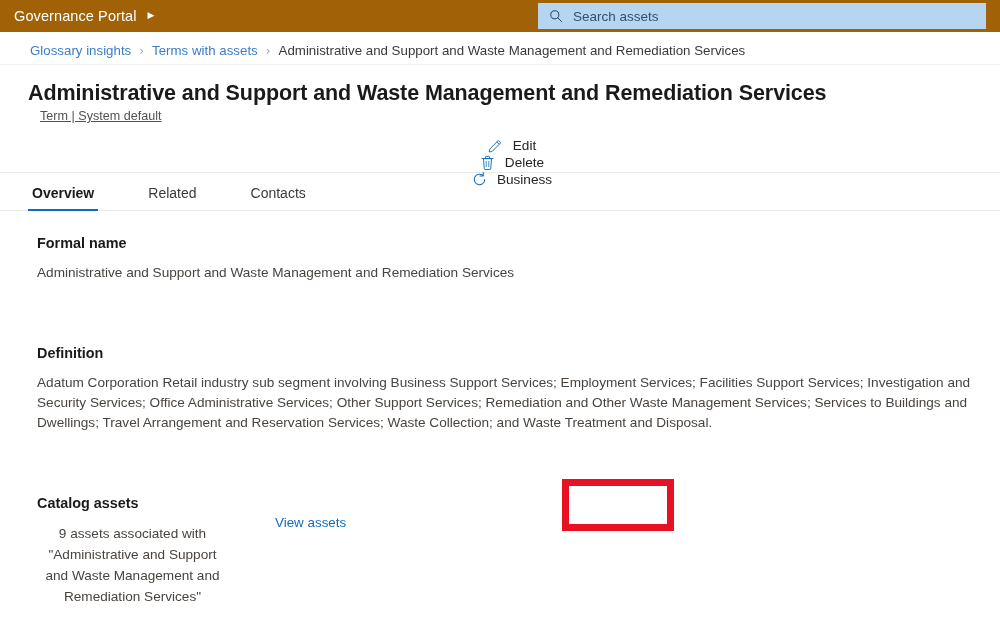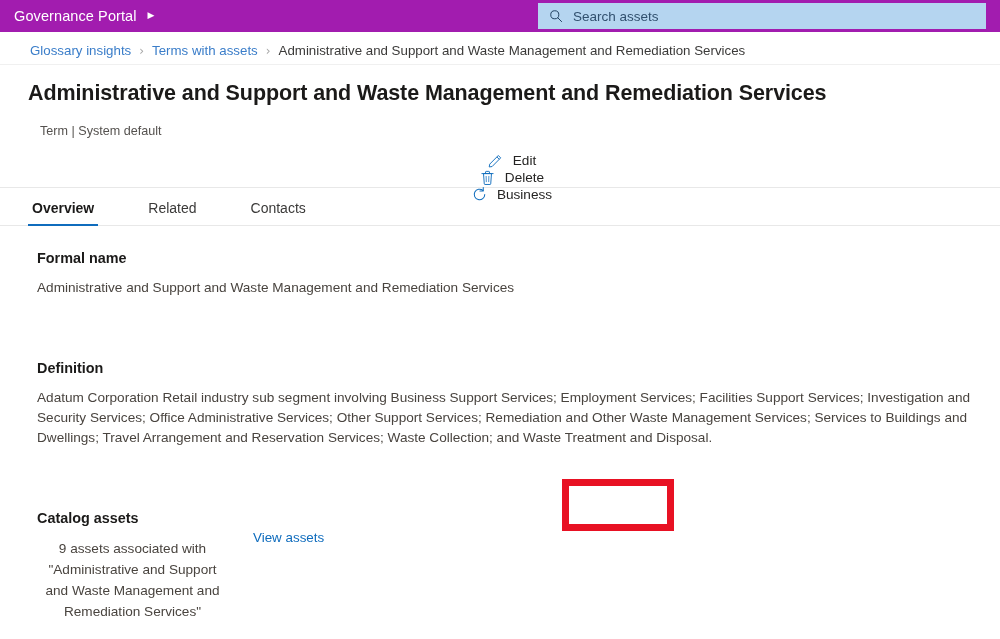--- a/index.html
+++ b/index.html
@@ -13,21 +13,21 @@
     background: #ffffff;
     font-family: "Liberation Sans", sans-serif;
     color: #201f1e;
     overflow: hidden;
     position: relative;
   }
 
   
   .topbar {
     height: 32px;
-    background: #a21caf;
+    background: #a16207;
     display: flex;
     align-items: center;
     padding: 0 0 0 14px;
     position: relative;
   }
   .brand {
     color: #ffffff;
     font-size: 14.5px;
     letter-spacing: .1px;
     white-space: nowrap;
@@ -103,23 +103,24 @@
   }
   h1.page-title {
     margin: 0;
     font-size: 21.5px;
     font-weight: 600;
     color: #1b1a19;
     letter-spacing: -.1px;
     line-height: 28px;
   }
   .subtitle {
-    margin: 17px 0 0 12px;
+    margin: 2px 0 0 12px;
     font-size: 12.6px;
     color: #55524f;
+    text-decoration: underline;
   }
 
   
   .cmdbar {
     margin-top: 14px;
     height: 36px;
     display: flex;
     align-items: center;
     padding-left: 28px;
     border-bottom: 1px solid #e8e8e8;
@@ -227,21 +228,21 @@
     display: flex;
     text-align: center;
   }
   .catalog-text {
     width: 200px;
   }
   .catalog-text .field-value {
     line-height: 21px;
   }
   .view-assets-cell {
-    margin-left: 25px;
+    margin-left: 47px;
     padding-top: 18px;
   }
   .view-link {
     font-size: 13.4px;
     color: #0f6cbd;
     cursor: pointer;
     white-space: nowrap;
   }
 
   

